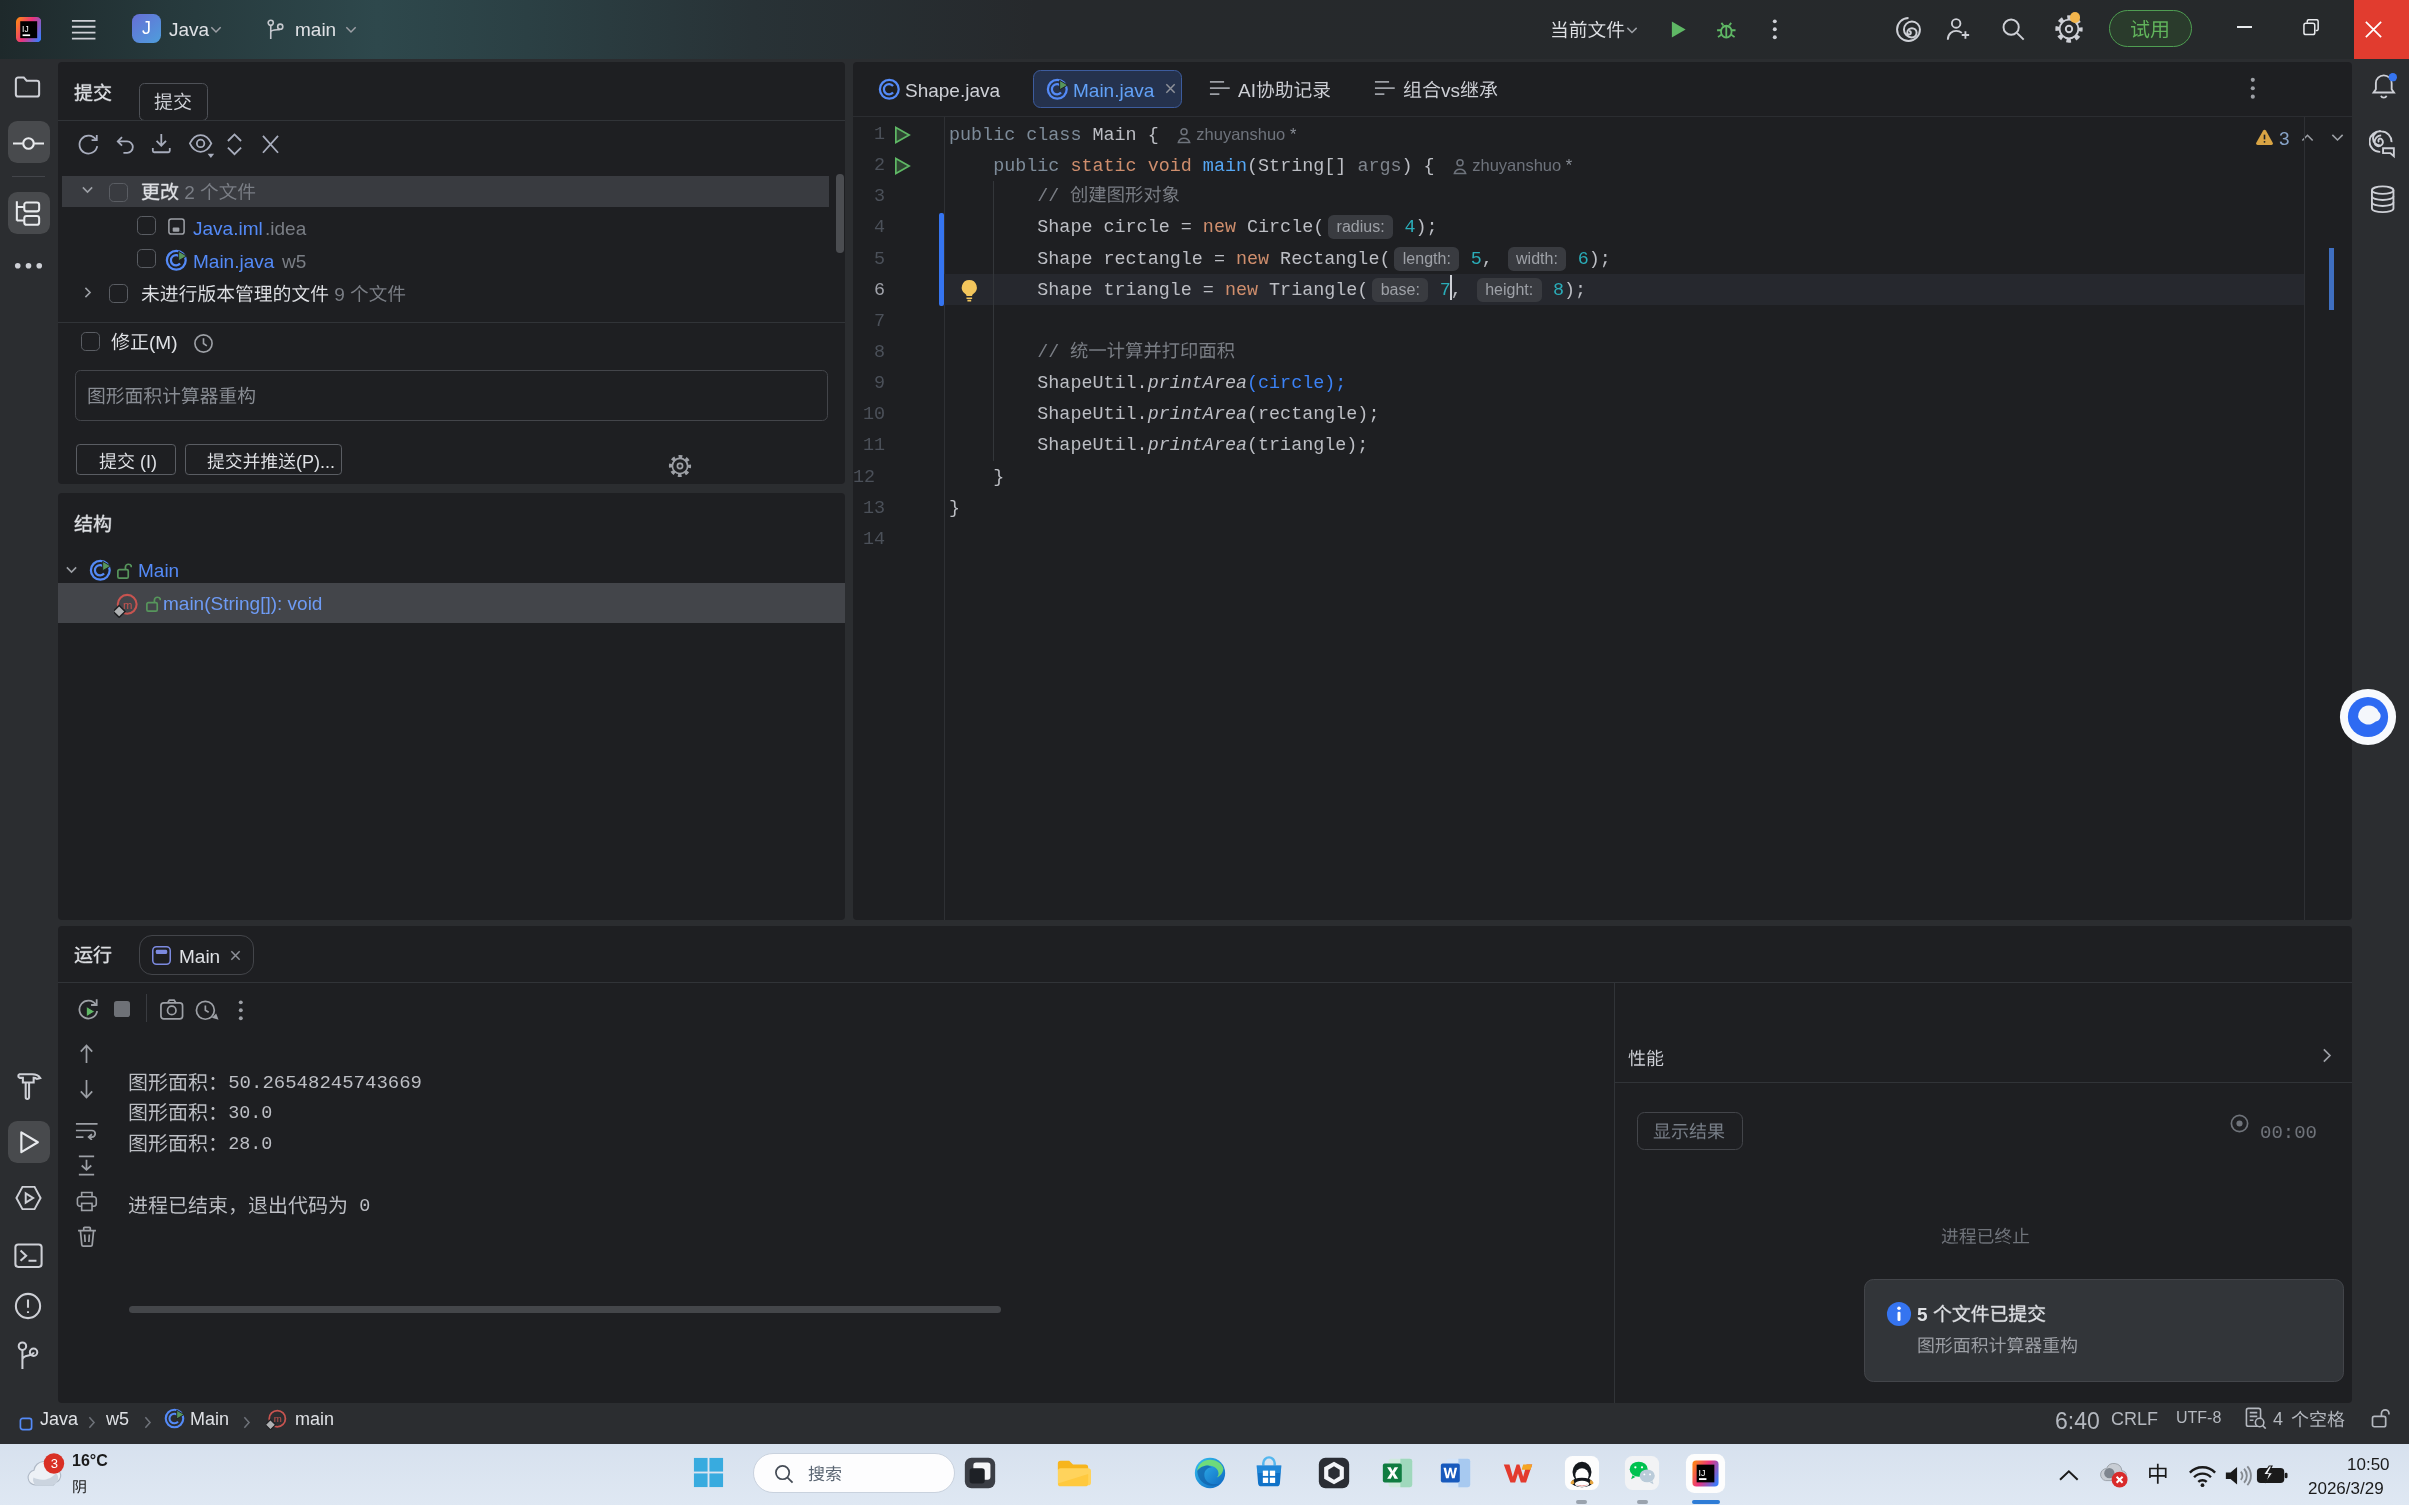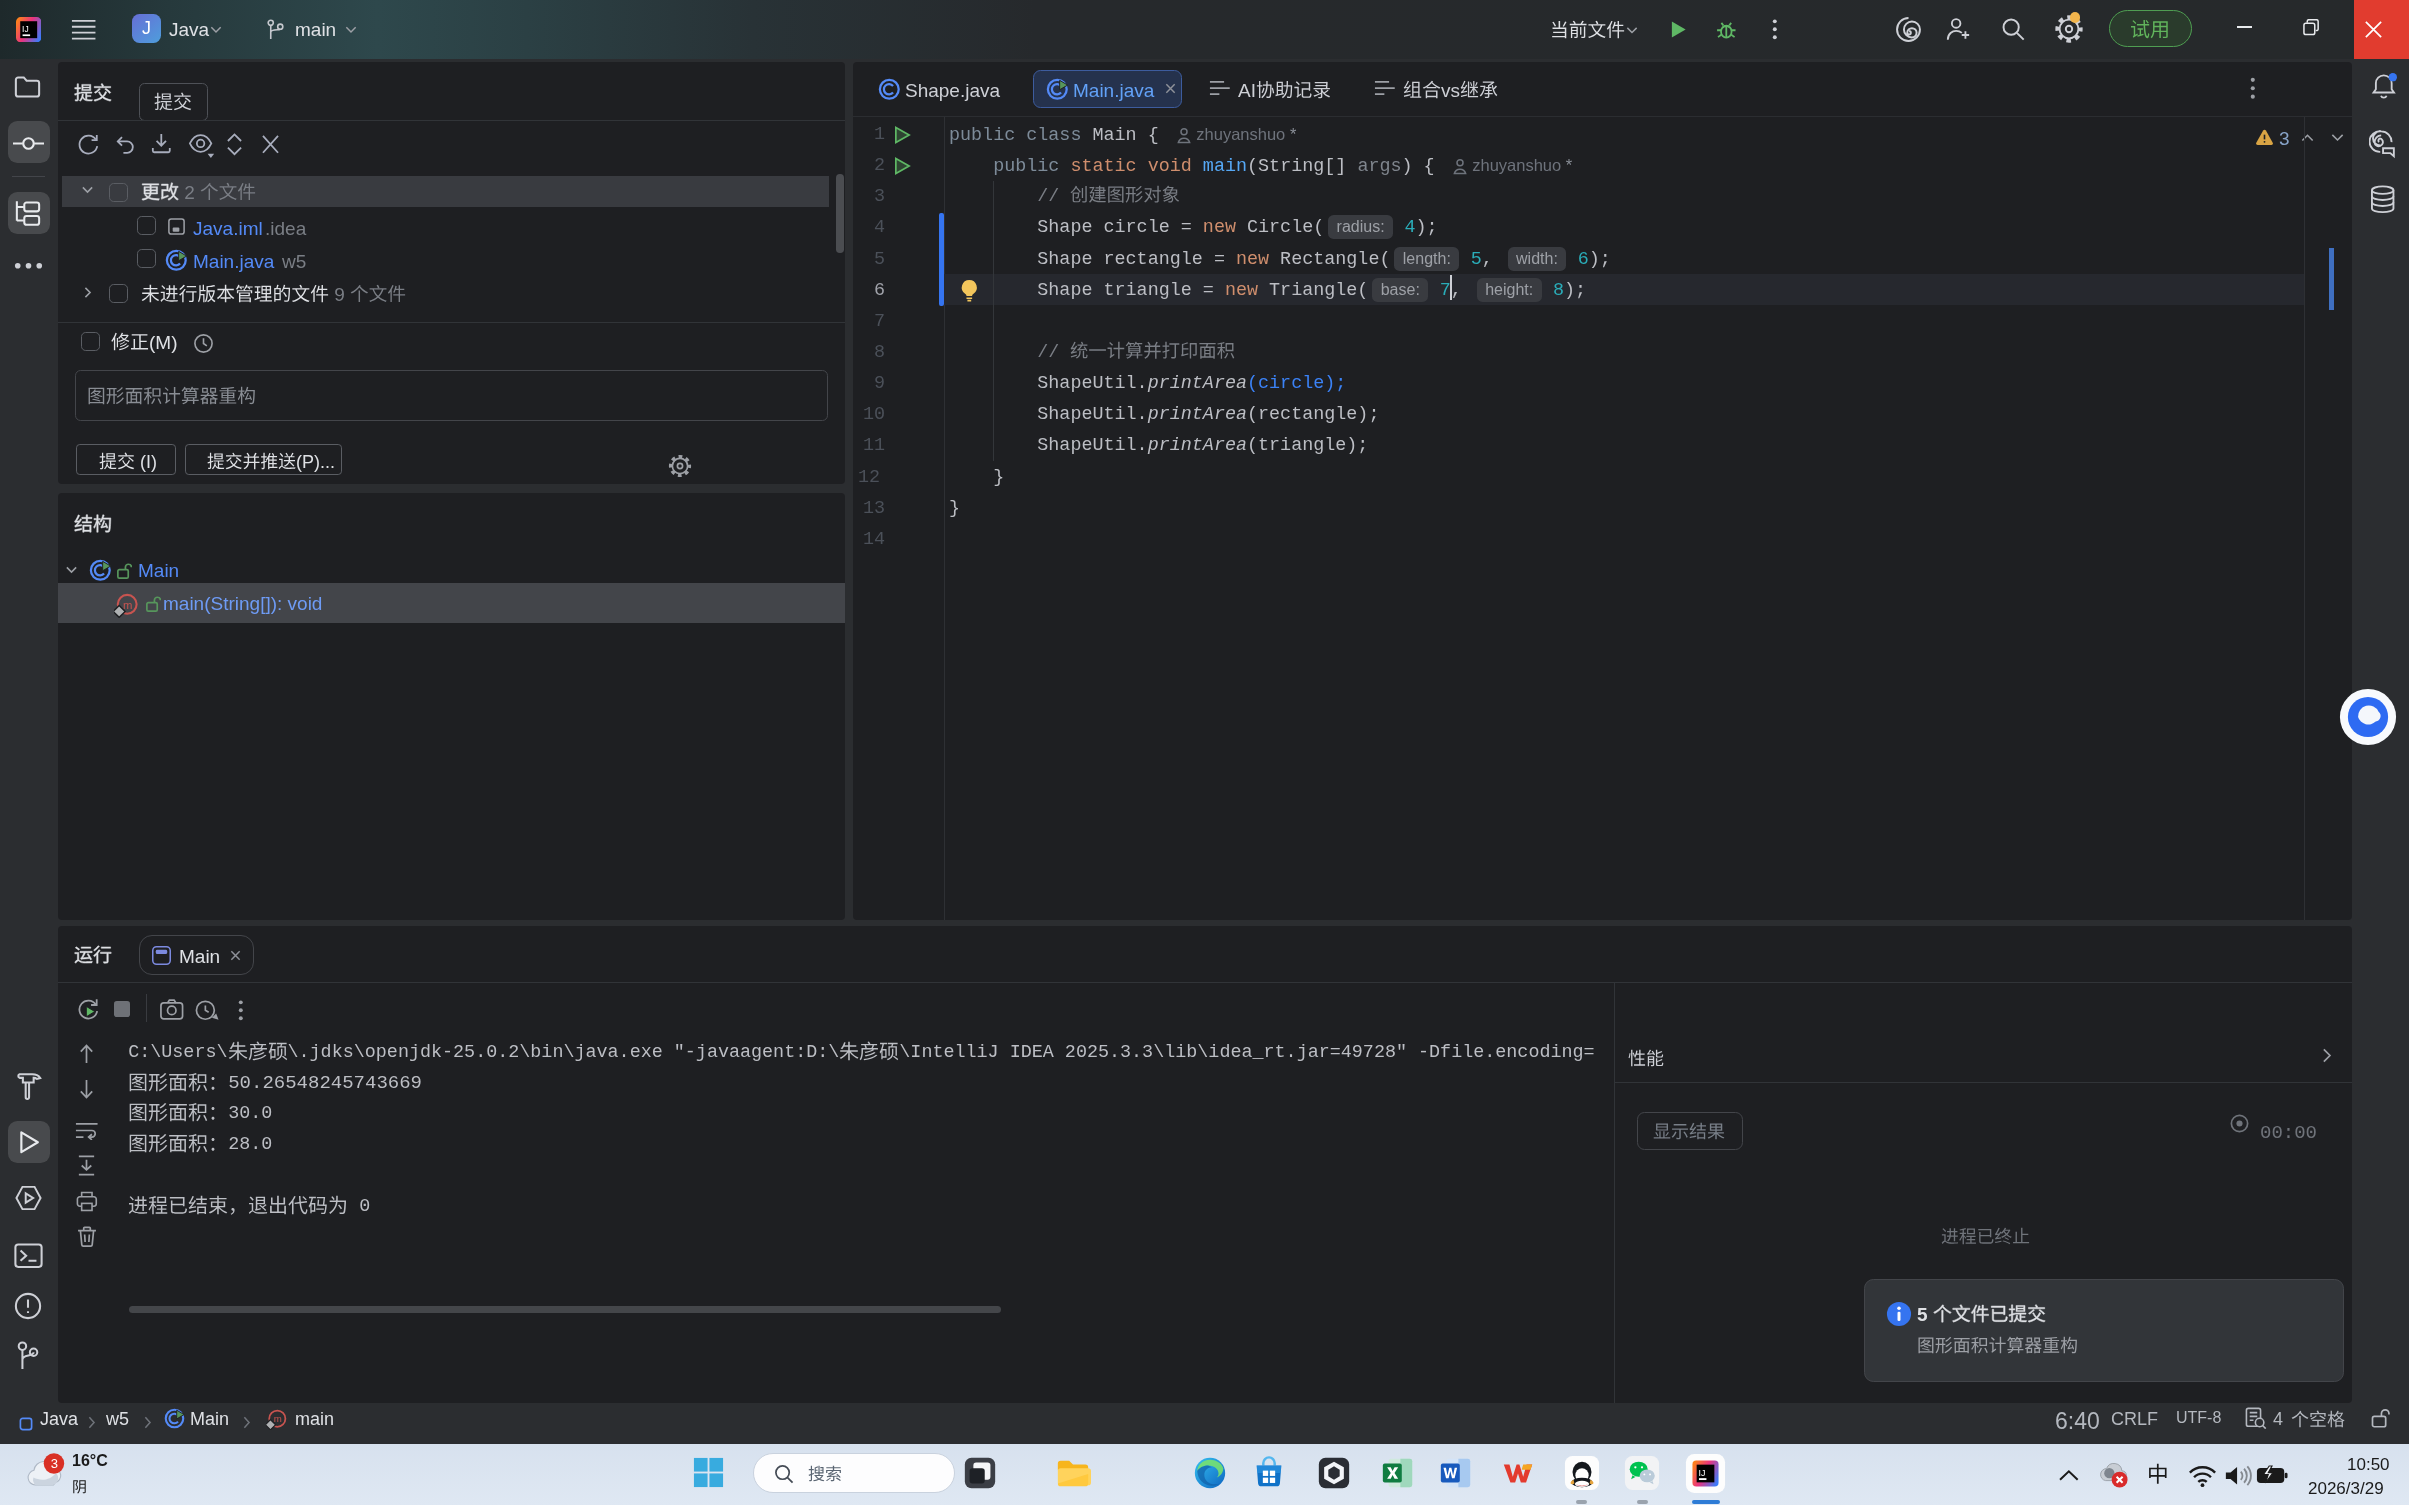--- a/index.html
+++ b/index.html
@@ -662,21 +662,21 @@
     <div class="t mono" style="left:0px;top:88px;width:32px;height:31px;line-height:31px;font-size:18.4px;color:#4B5059;text-align:right;width:32px;">2</div>
     <div class="t mono" style="left:0px;top:119px;width:32px;height:31px;line-height:31px;font-size:18.4px;color:#4B5059;text-align:right;width:32px;">3</div>
     <div class="t mono" style="left:0px;top:150px;width:32px;height:31px;line-height:31px;font-size:18.4px;color:#4B5059;text-align:right;width:32px;">4</div>
     <div class="t mono" style="left:0px;top:182px;width:32px;height:31px;line-height:31px;font-size:18.4px;color:#4B5059;text-align:right;width:32px;">5</div>
     <div class="t mono" style="left:0px;top:213px;width:32px;height:31px;line-height:31px;font-size:18.4px;color:#A1A3AB;text-align:right;width:32px;">6</div>
     <div class="t mono" style="left:0px;top:244px;width:32px;height:31px;line-height:31px;font-size:18.4px;color:#4B5059;text-align:right;width:32px;">7</div>
     <div class="t mono" style="left:0px;top:275px;width:32px;height:31px;line-height:31px;font-size:18.4px;color:#4B5059;text-align:right;width:32px;">8</div>
     <div class="t mono" style="left:0px;top:306px;width:32px;height:31px;line-height:31px;font-size:18.4px;color:#4B5059;text-align:right;width:32px;">9</div>
     <div class="t mono" style="left:0px;top:337px;width:32px;height:31px;line-height:31px;font-size:18.4px;color:#4B5059;text-align:right;width:32px;">10</div>
     <div class="t mono" style="left:0px;top:368px;width:32px;height:31px;line-height:31px;font-size:18.4px;color:#4B5059;text-align:right;width:32px;">11</div>
-    <div class="t mono" style="left:0px;top:400px;width:32px;height:31px;line-height:31px;font-size:18.4px;color:#4B5059;text-align:center;width:32px;">12</div>
+    <div class="t mono" style="left:0px;top:400px;width:32px;height:31px;line-height:31px;font-size:18.4px;color:#4B5059;text-align:left;width:32px;">12</div>
     <div class="t mono" style="left:0px;top:431px;width:32px;height:31px;line-height:31px;font-size:18.4px;color:#4B5059;text-align:right;width:32px;">13</div>
     <div class="t mono" style="left:0px;top:462px;width:32px;height:31px;line-height:31px;font-size:18.4px;color:#4B5059;text-align:right;width:32px;">14</div>
     <svg class="a" style="left:40px;top:63px" width="19" height="20" viewBox="0 0 20 21" fill="#5FB865" fill-opacity="0.25" stroke="#5FB865" stroke-width="1.8">
       <path d="M3 2.5 L17 10.5 L3 18.5 Z"></path>
     </svg>
     <svg class="a" style="left:40px;top:94px" width="19" height="20" viewBox="0 0 20 21" fill="#5FB865" fill-opacity="0.25" stroke="#5FB865" stroke-width="1.8">
       <path d="M3 2.5 L17 10.5 L3 18.5 Z"></path>
     </svg>
     <div class="a" style="left:140px;top:119px;width:0.9px;height:280px;background:#33363A;"></div>
     <svg class="a" style="left:105px;top:216px" width="22.6" height="24.5" viewBox="0 0 24 26">
@@ -737,29 +737,20 @@
     <path d="M3 1.5 H19 M11 5 v10 M6 11 L11 15.5 L16 11 M3 20.5 H19"></path>
     </svg>
   <svg class="a" style="left:18px;top:265px" width="21.7" height="21" viewBox="0 0 23 22" fill="none" stroke="#9DA0A6" stroke-width="1.7">
     <path d="M6 6 V1.5 h11 V6 M6 16 H4 a2.5 2.5 0 0 1 -2.5 -2.5 v-5 a2.5 2.5 0 0 1 2.5 -2.5 h15 a2.5 2.5 0 0 1 2.5 2.5 v5 a2.5 2.5 0 0 1 -2.5 2.5 H17"></path>
     <rect x="6" y="13" width="11" height="7.5"></rect>
     </svg>
   <svg class="a" style="left:19px;top:300px" width="20" height="21.7" viewBox="0 0 21 23" fill="none" stroke="#9DA0A6" stroke-width="1.8">
     <path d="M1 5 H20 M7 5 V2.5 a1 1 0 0 1 1 -1 h5 a1 1 0 0 1 1 1 V5 M3.5 5 l1.5 15 a1.5 1.5 0 0 0 1.5 1.3 h8 a1.5 1.5 0 0 0 1.5 -1.3 L17.5 5 M8 9 l0.5 8 M13 9 l-0.5 8"></path>
     </svg>
   <div class="a" style="left:58px;top:0px;width:1497px;height:477px;overflow:hidden;">
-      <div class="t mono" style="left:12.2px;top:111px;height:31px;line-height:31px;font-size:18.4px;color:#BCBEC4;">C:\Users\<svg class="zh" style="width:60px;height:20px;color:#BCBEC4;vertical-align:-3.8px;" viewBox="0 0 3000 1000">
-          <use href="#g6731" x="0"></use>
-          <use href="#g5F66" x="1000"></use>
-          <use href="#g7855" x="2000"></use>
-        </svg>\.jdks\openjdk-25.0.2\bin\java.exe "-javaagent:D:\<svg class="zh" style="width:60px;height:20px;color:#BCBEC4;vertical-align:-3.8px;" viewBox="0 0 3000 1000">
-          <use href="#g6731" x="0"></use>
-          <use href="#g5F66" x="1000"></use>
-          <use href="#g7855" x="2000"></use>
-        </svg>\IntelliJ IDEA 2025.3.3\lib\idea_rt.jar=49728" -Dfile.encoding=</div>
       <div class="t mono" style="left:12.2px;top:142px;height:31px;line-height:31px;font-size:19px;color:#BCBEC4;"><svg class="zh" style="width:100px;height:20px;color:#BCBEC4;vertical-align:-3.8px;" viewBox="0 0 5000 1000">
           <use href="#g56FE" x="0"></use>
           <use href="#g5F62" x="1000"></use>
           <use href="#g9762" x="2000"></use>
           <use href="#g79EF" x="3000"></use>
           <use href="#gFF1A" x="4000"></use>
         </svg>50.26548245743669</div>
       <div class="t mono" style="left:12.2px;top:172px;height:31px;line-height:31px;font-size:18.4px;color:#BCBEC4;"><svg class="zh" style="width:100px;height:20px;color:#BCBEC4;vertical-align:-3.8px;" viewBox="0 0 5000 1000">
           <use href="#g56FE" x="0"></use>
           <use href="#g5F62" x="1000"></use>

